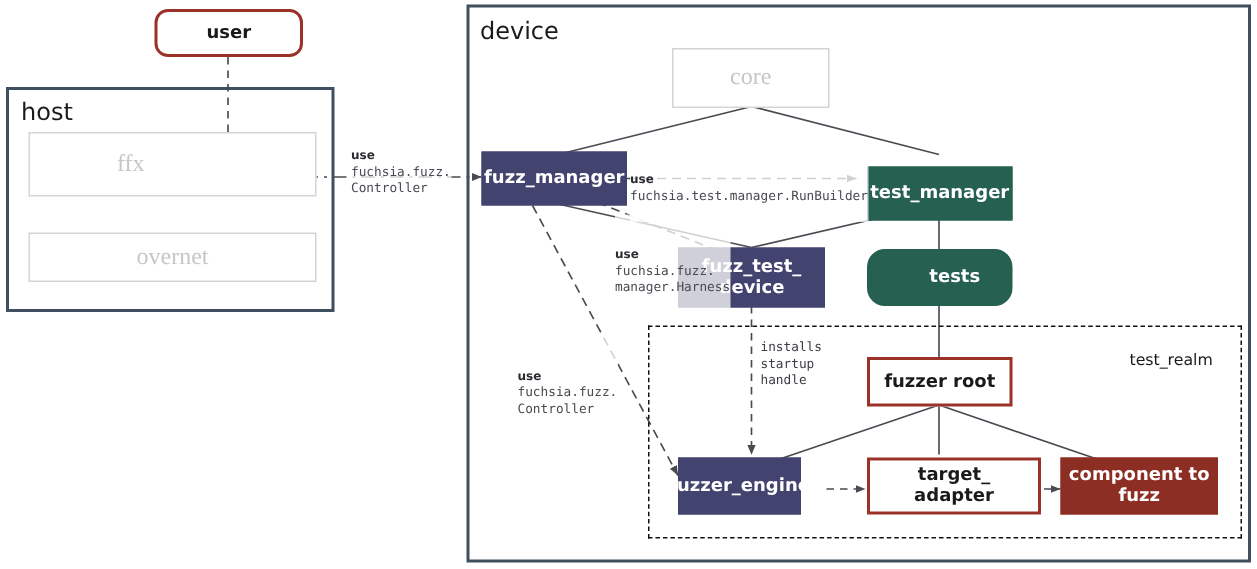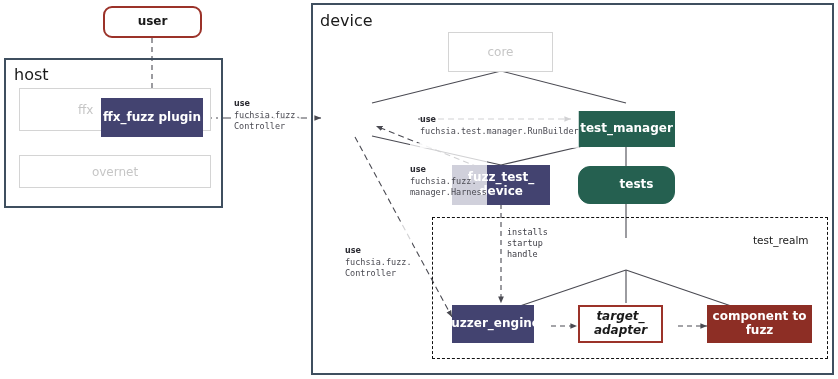--- a/index.html
+++ b/index.html
@@ -39,21 +39,22 @@
   }
   .ghost-box {
     position: absolute;
     box-sizing: border-box;
     border: 1.5px solid #d4d4d4;
     background: #ffffff;
     display: flex;
     align-items: center;
     justify-content: center;
     color: #c6c6c6;
-    font-size: 12px;
+    font-size: 16px;
+    font-family: Liberation Serif, serif;
   }
   .ghost-box.left-label {
     justify-content: flex-start;
     padding-left: 58px;
   }
   .dashdot-box {
     position: absolute;
     box-sizing: border-box;
     border: 1.4px dashed #111111;
     background: transparent;
@@ -191,34 +192,35 @@
 
   <div class="ghost-box" style="left:448px; top:32px; width:105px; height:40px;">
     <span>core</span>
   </div>
 
   <div class="dashdot-box" style="left:432px; top:217px; width:396px; height:142px;"></div>
   <div class="realm-label" style="left:753px; top:234px;">test_realm</div>
 
   <div class="node maroon-outline rounded" style="left:103px; top:6px; width:99px; height:32px;">user</div>
 
-  <div class="node navy" style="left:101px; top:98px; width:102px; height:39px;">ffx_fuzz plugin</div>
-
+
+  <div class="node navy" style="left:321px; top:101px; width:97px; height:36px;">fuzz_manager</div>
 
   <div class="node green" style="left:578px; top:111px; width:97px; height:36px;">test_manager</div>
 
   <div class="node navy" style="left:452px; top:165px; width:98px; height:40px;">fuzz_test_
 device</div>
 
   <div class="node green rounded" style="left:578px; top:166px; width:97px; height:38px;padding-left:20px;">tests</div>
 
+  <div class="node maroon-outline" style="left:578px; top:238px; width:97px; height:33px;">fuzzer root</div>
 
   <div class="node navy" style="left:452px; top:305px; width:82px; height:38px;">fuzzer_engine</div>
 
-  <div class="node maroon-outline" style="left:578px; top:305px; width:85px; height:38px;font-style:italic;">target_
+  <div class="node maroon-outline" style="left:578px; top:305px; width:116px; height:38px;">target_
 adapter</div>
 
   <div class="node maroon-fill" style="left:707px; top:305px; width:105px; height:38px;">component to
 fuzz</div>
 
   <div class="edge-label" style="left:234px; top:77px;">
     <span class="kw">use</span><span>fuchsia.fuzz.
 Controller</span>
   </div>
 

